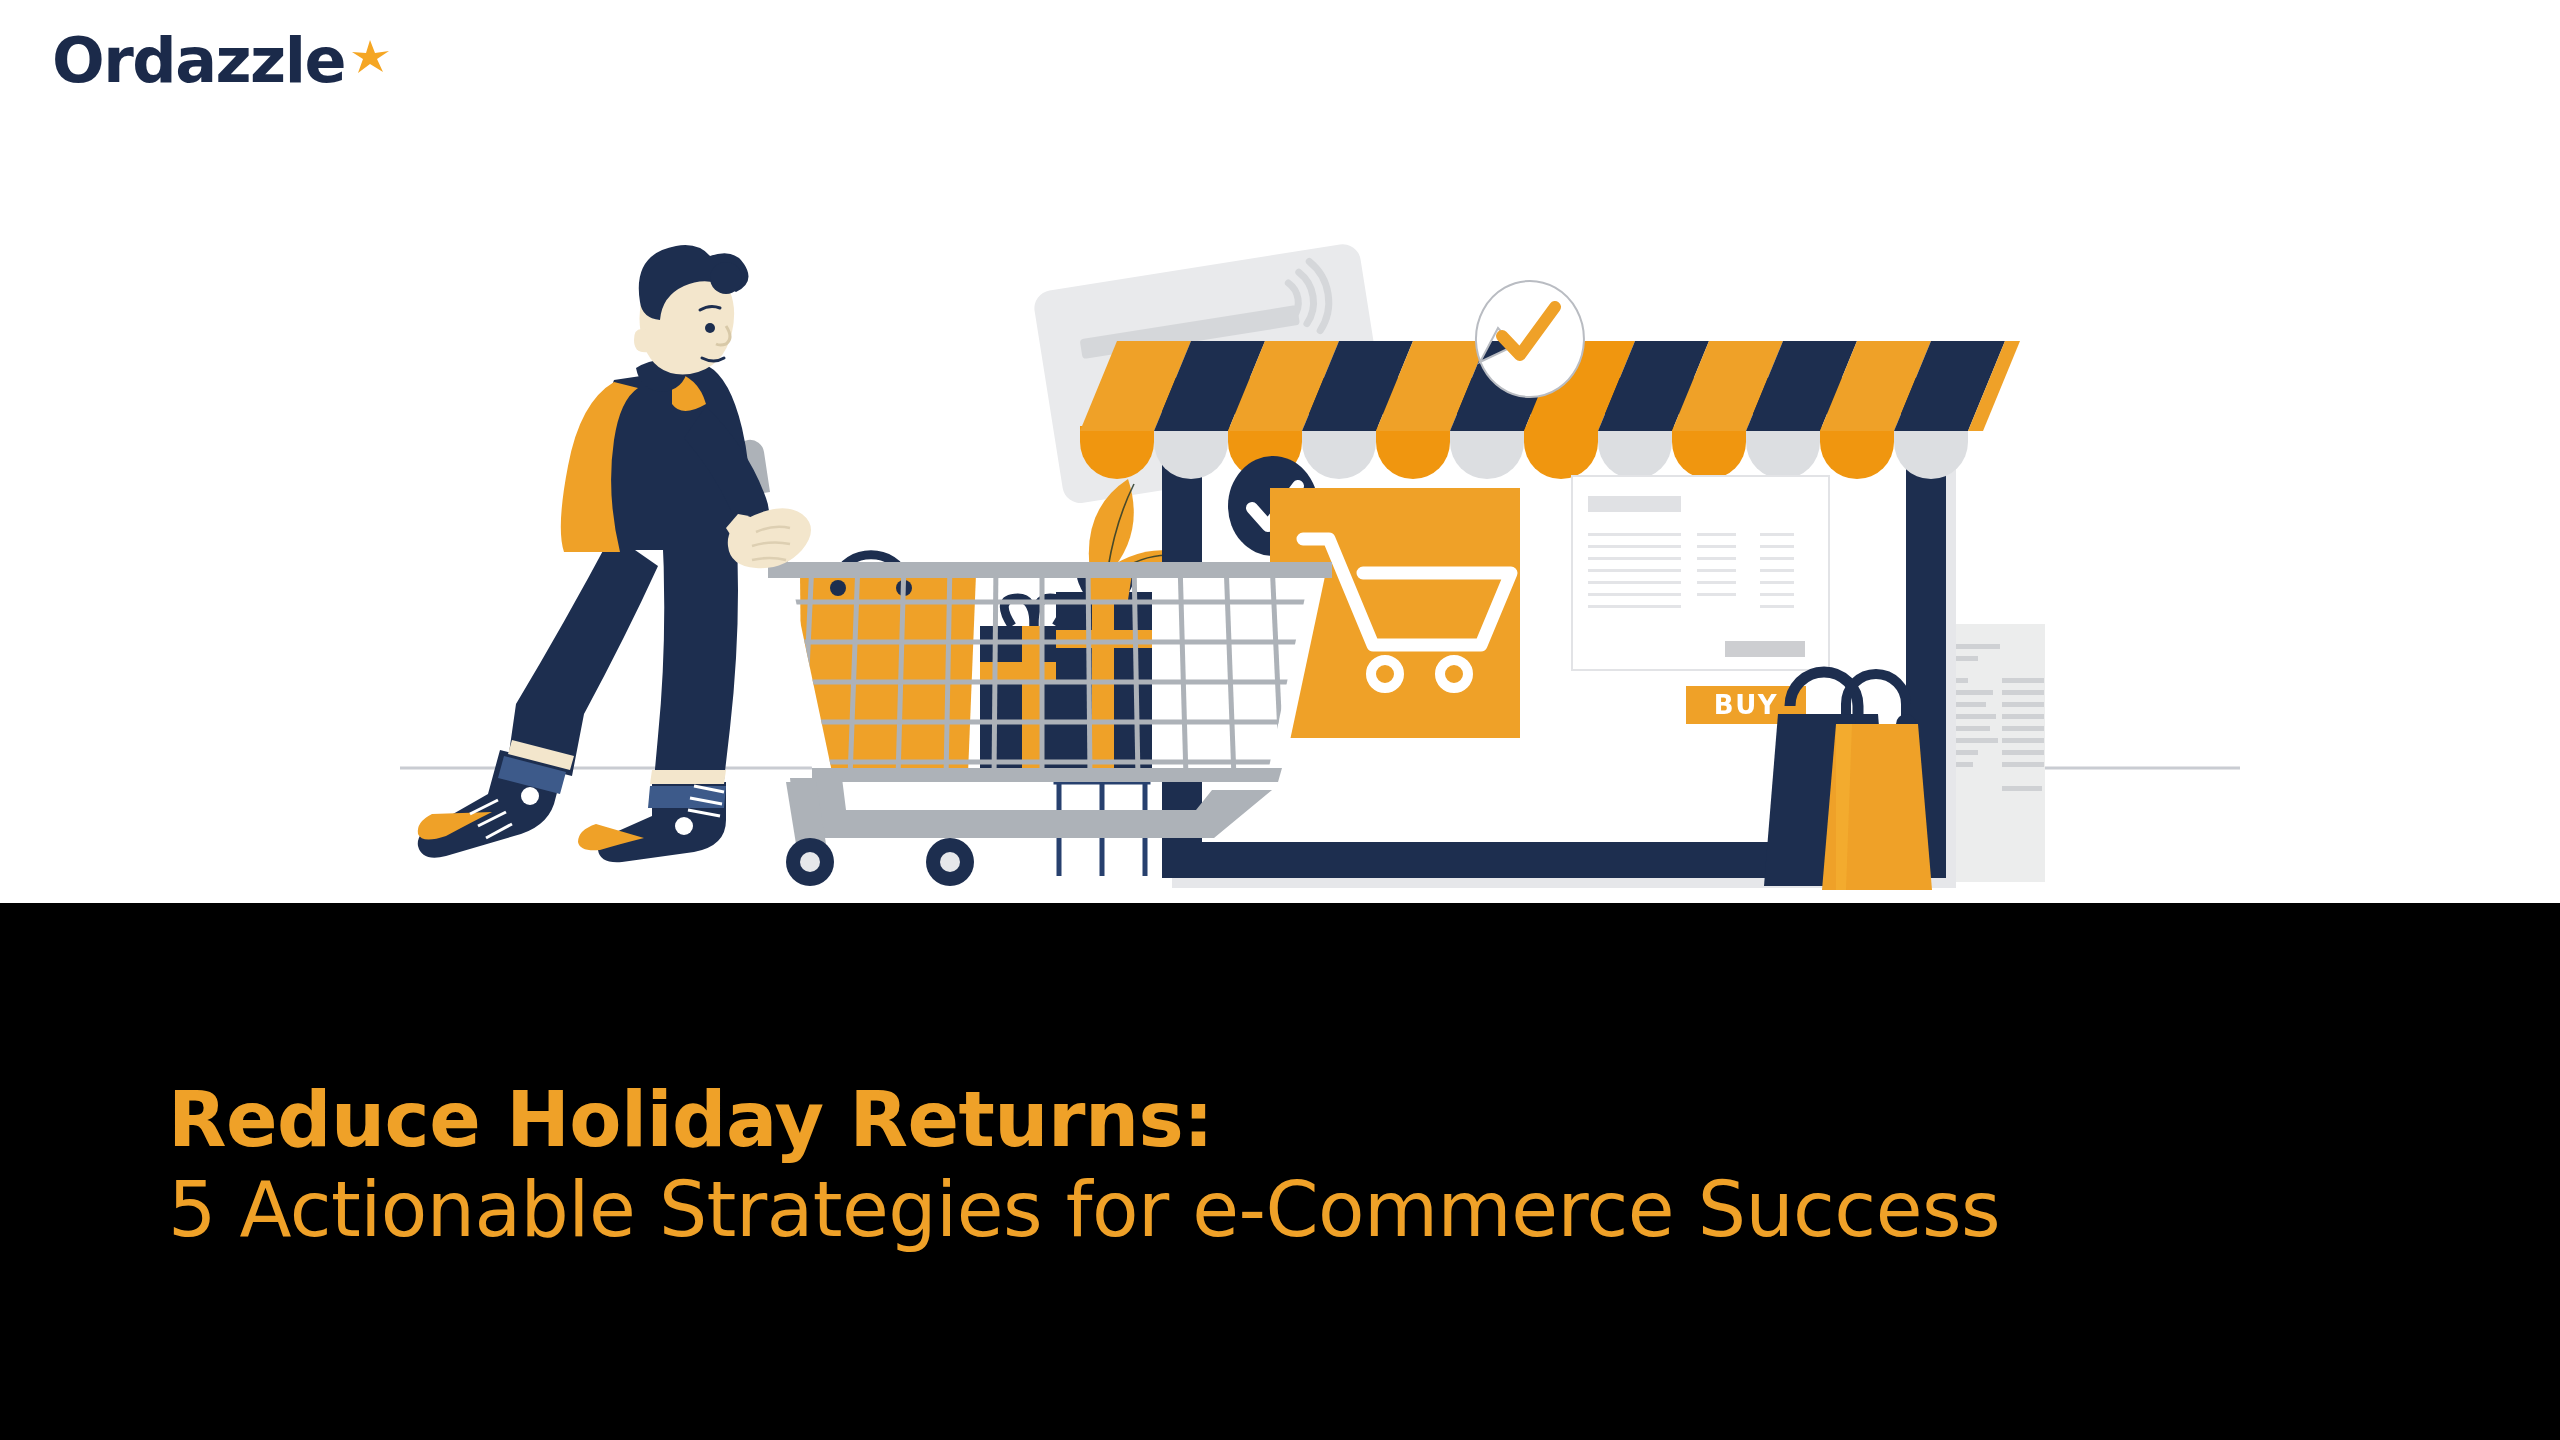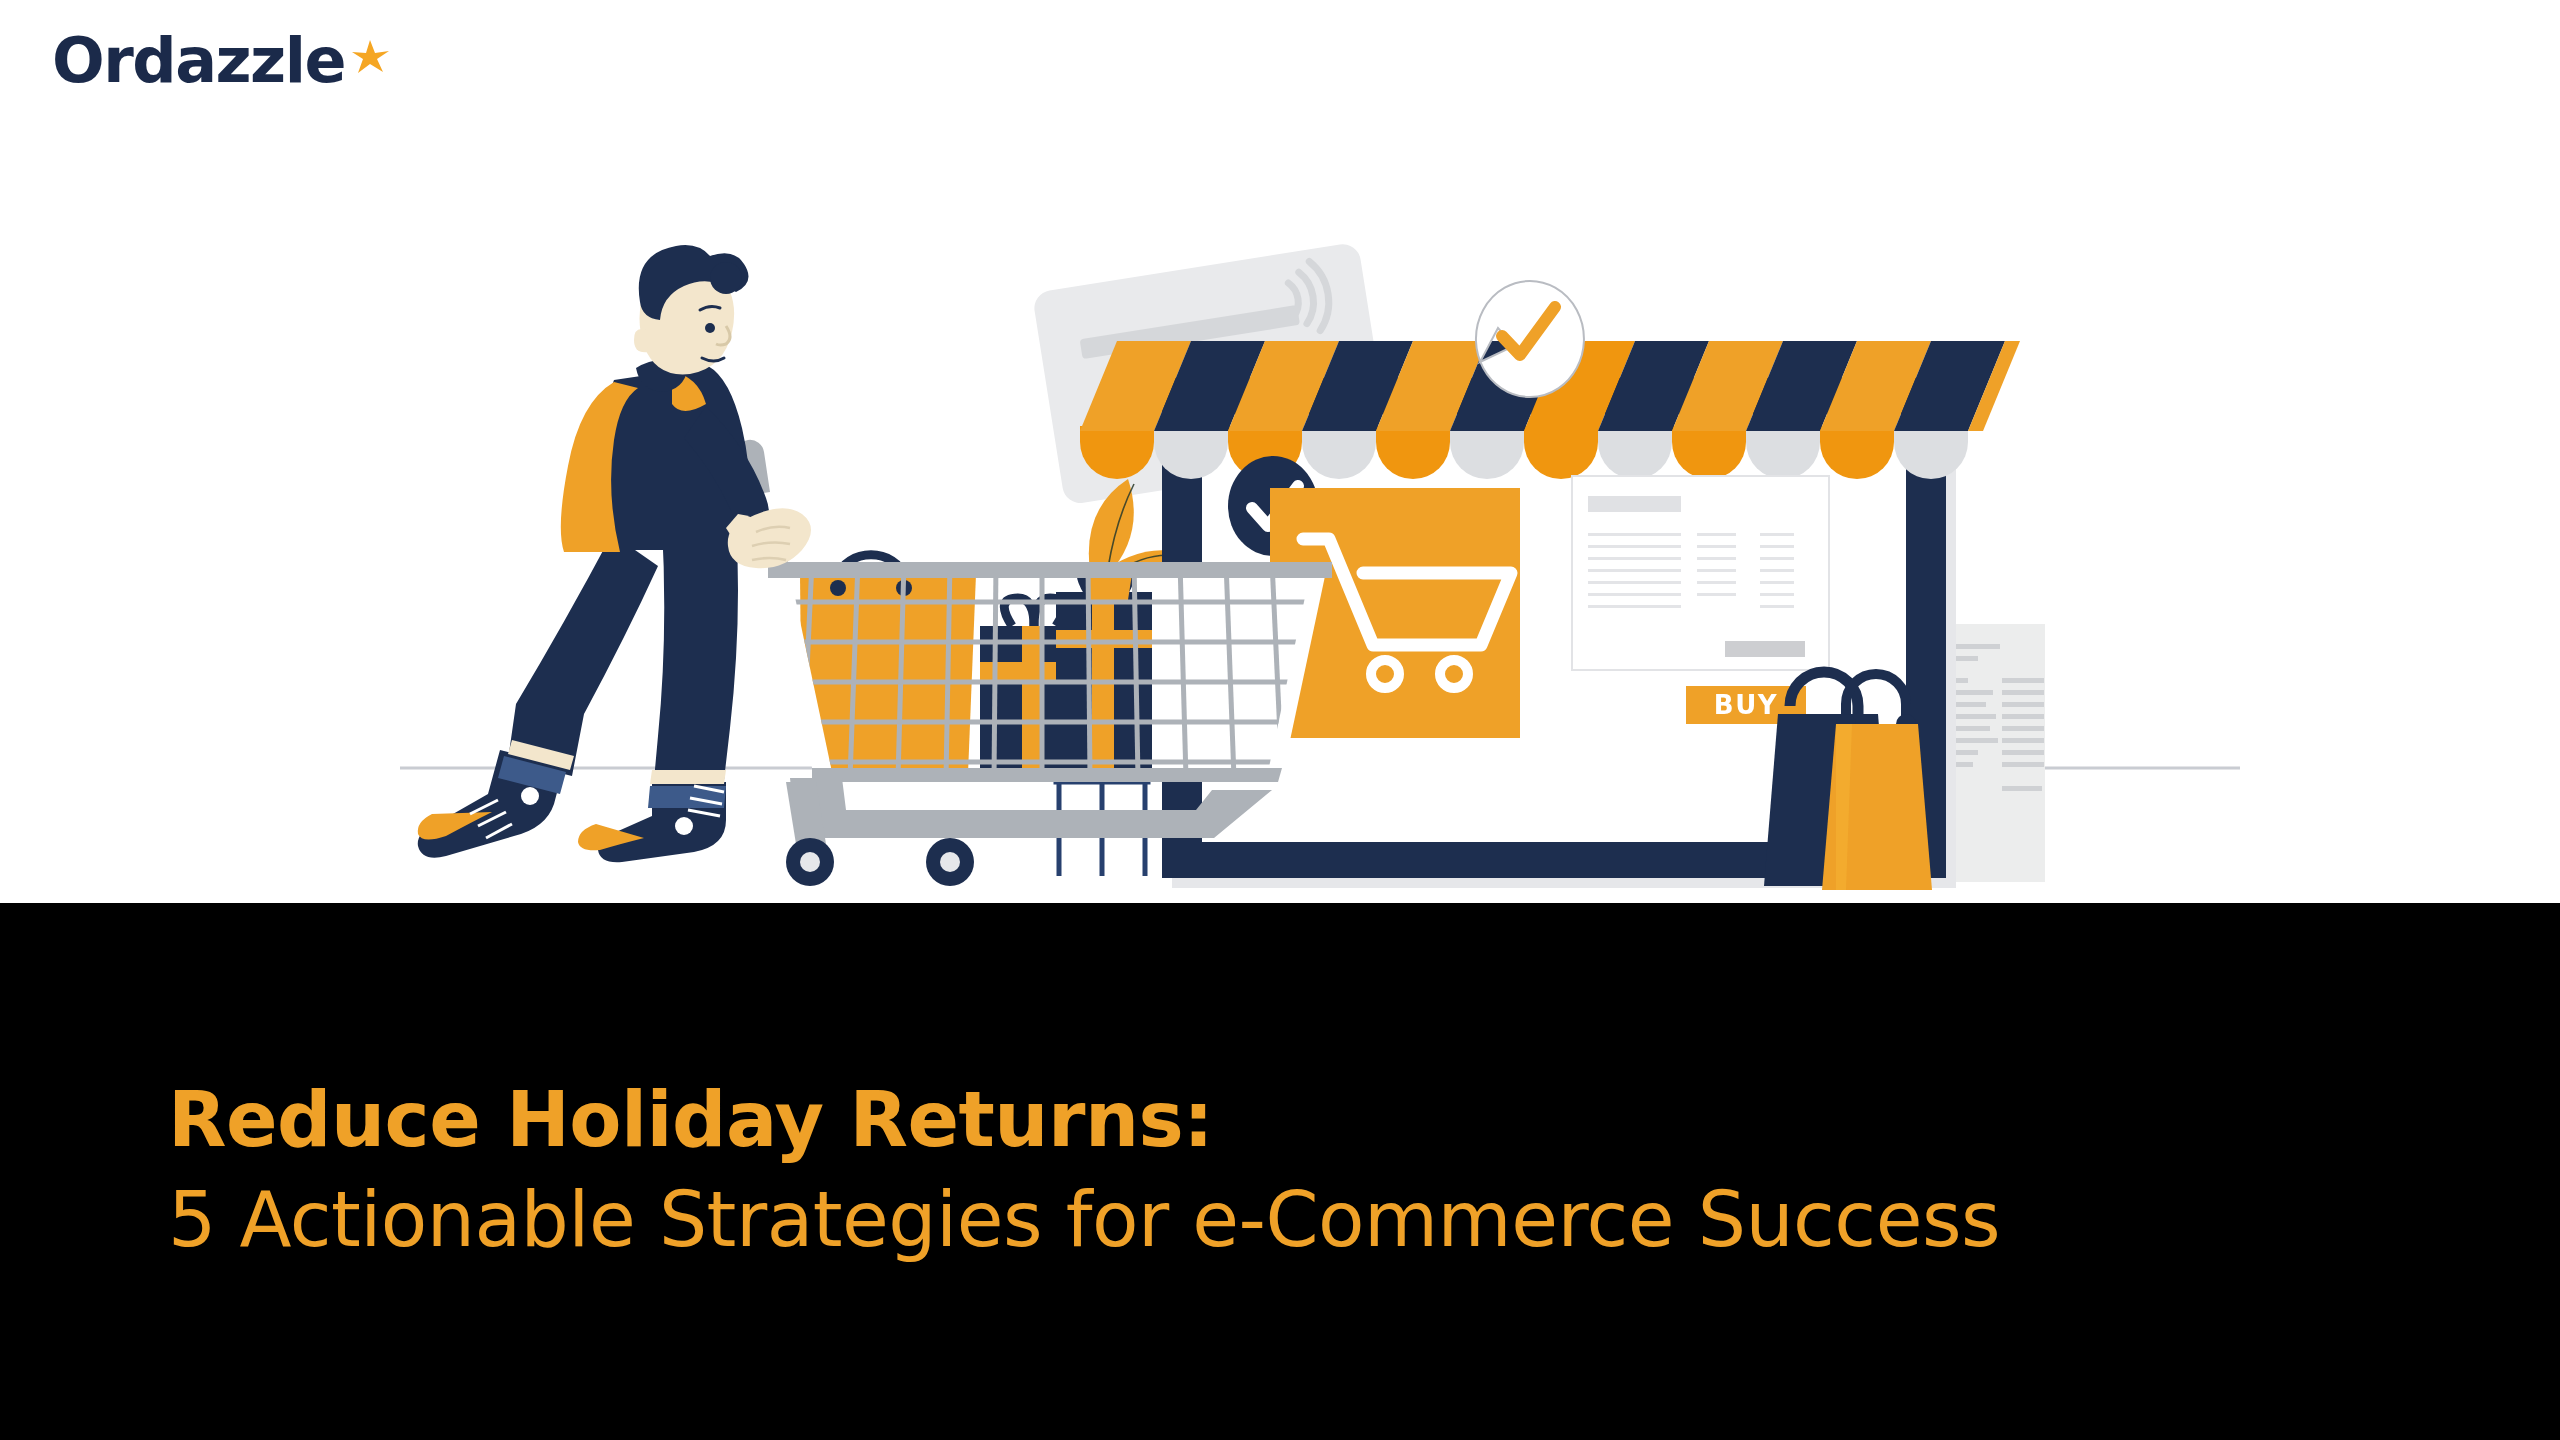--- a/index.html
+++ b/index.html
@@ -36,21 +36,20 @@
   }
   .headline-line1 {
     font-size:76px; font-weight:700; color:#efa128;
     line-height:1.18; letter-spacing:-0.5px;
     font-family:"DejaVu Sans", sans-serif;
     white-space:nowrap;
   }
   .headline-line2 {
     font-size:76px; font-weight:400; color:#efa128;
     line-height:1.18; letter-spacing:-0.5px;
-    margin-top:10px;
     font-family:"DejaVu Sans", sans-serif;
     white-space:nowrap;
   }
 </style>
 </head>
 <body>
 
 <div class="page">
 
   <div class="logo-wrap">

